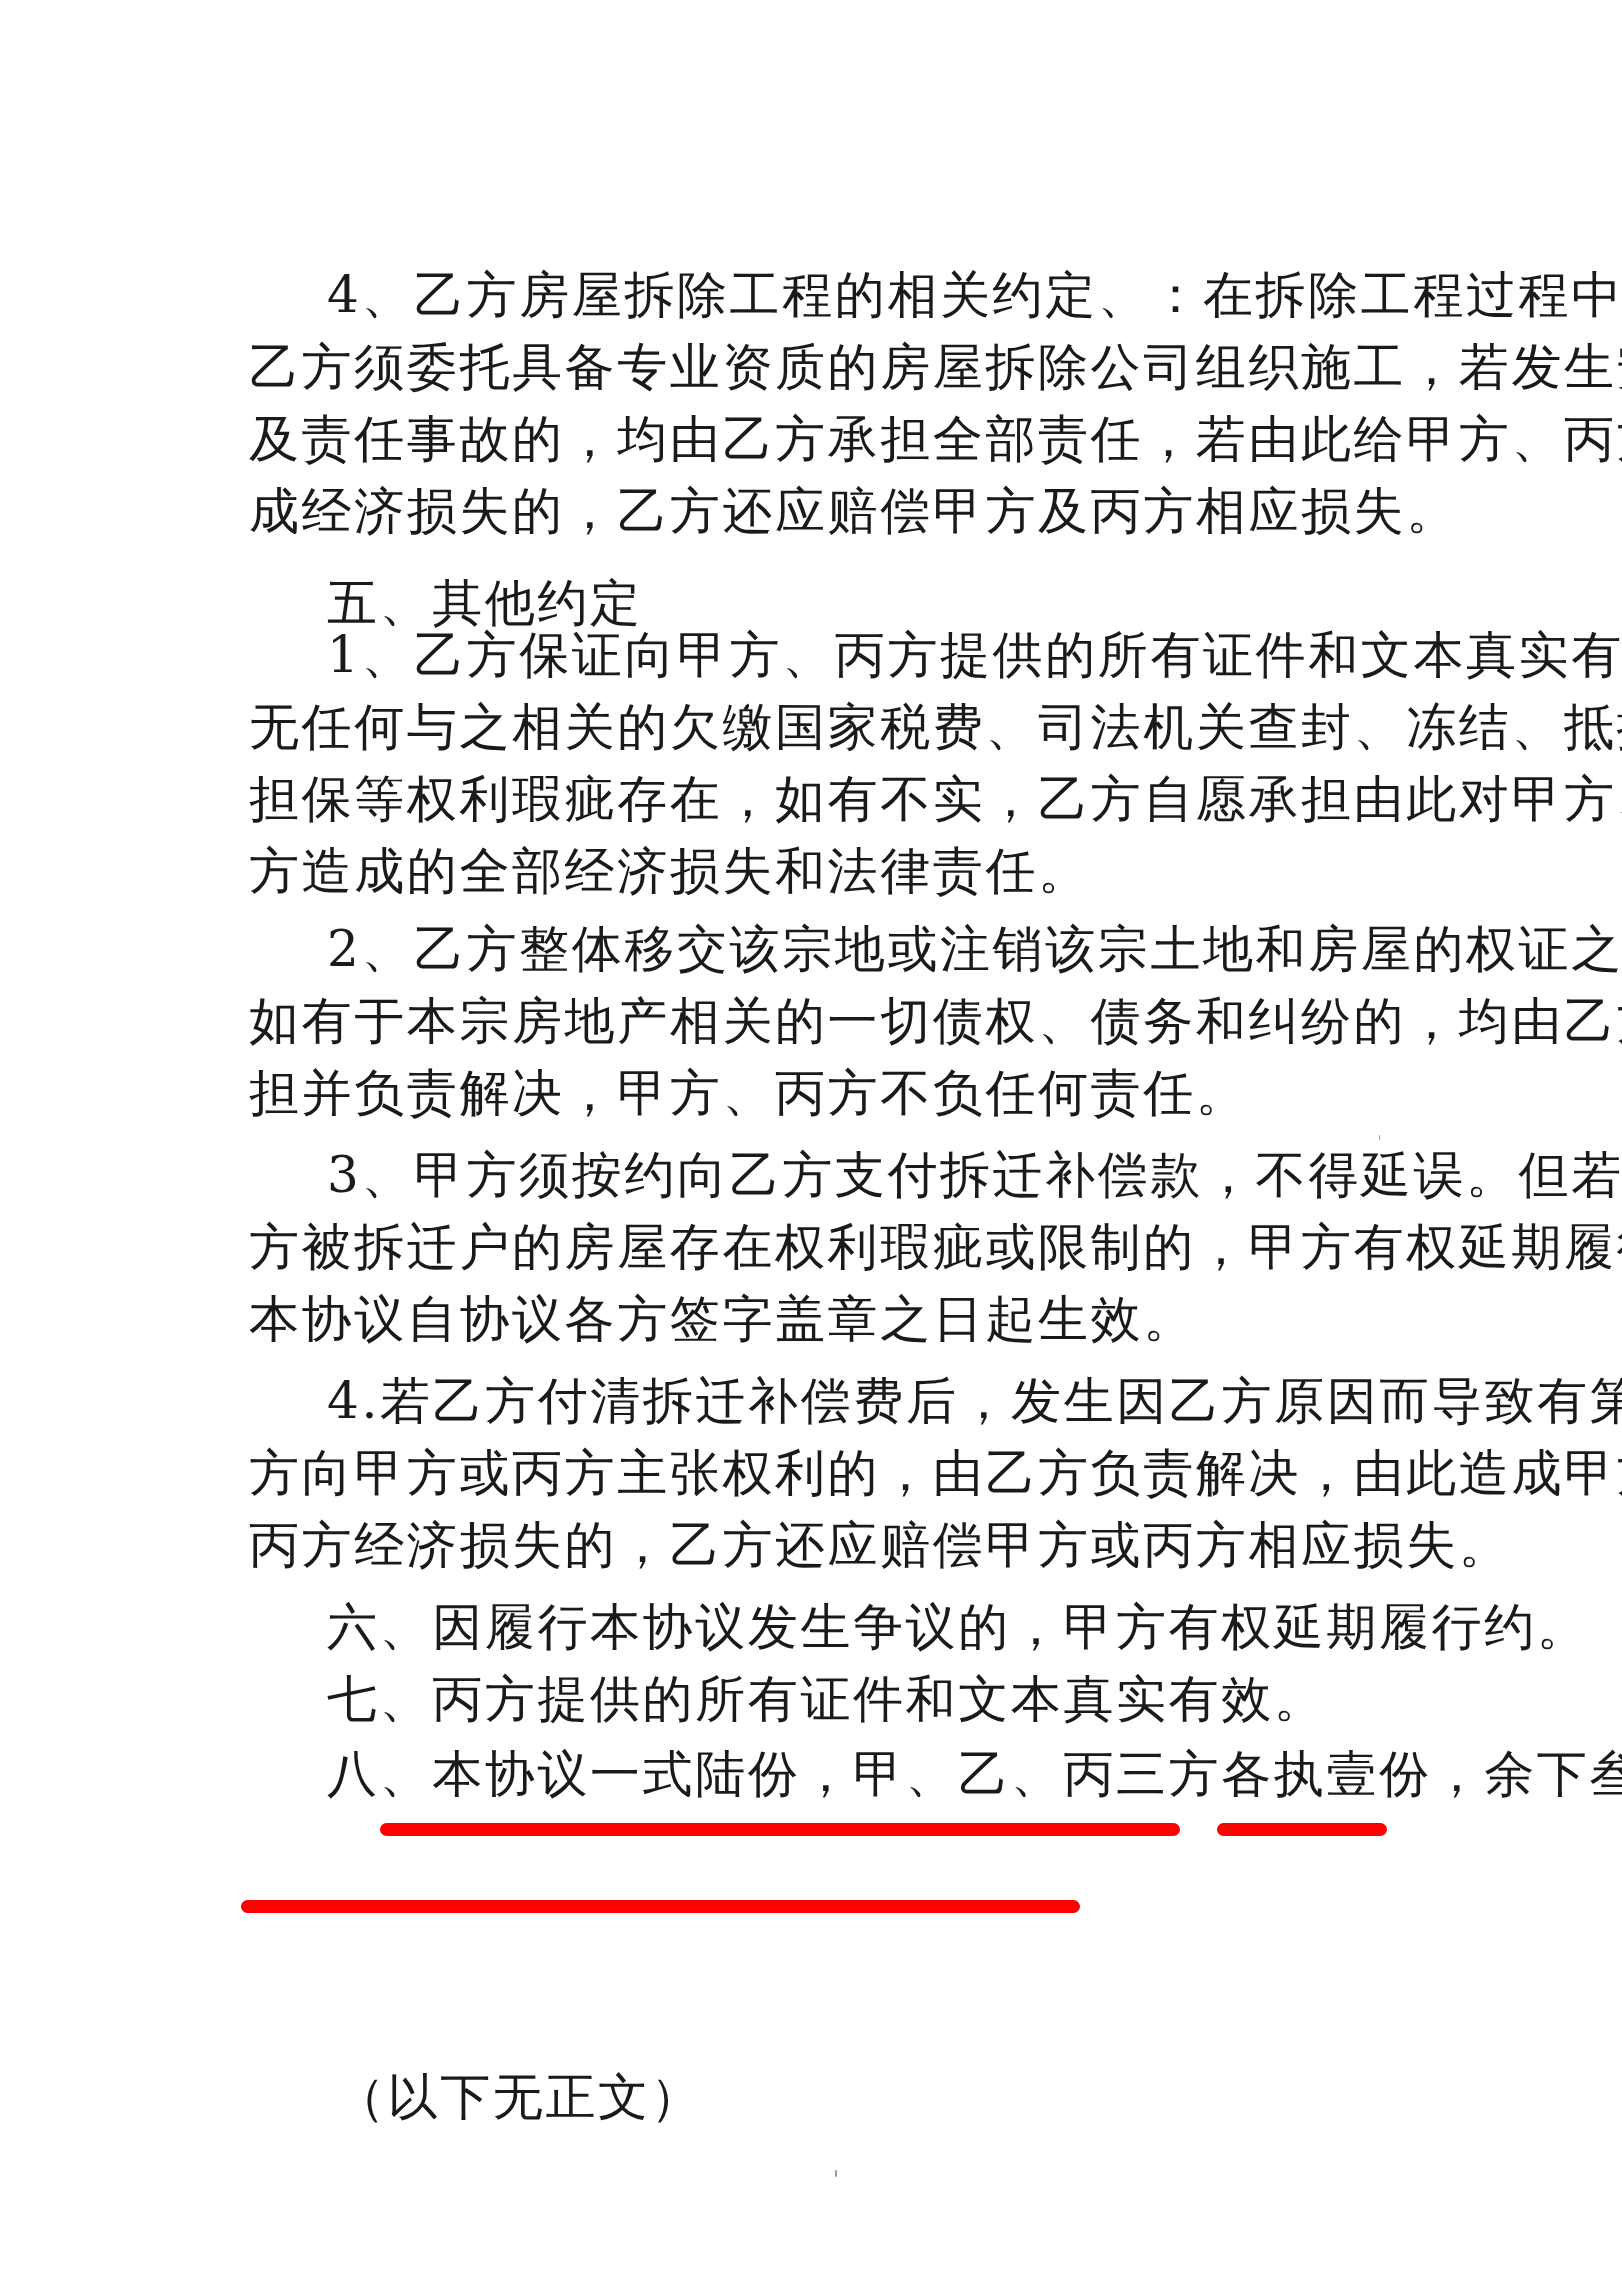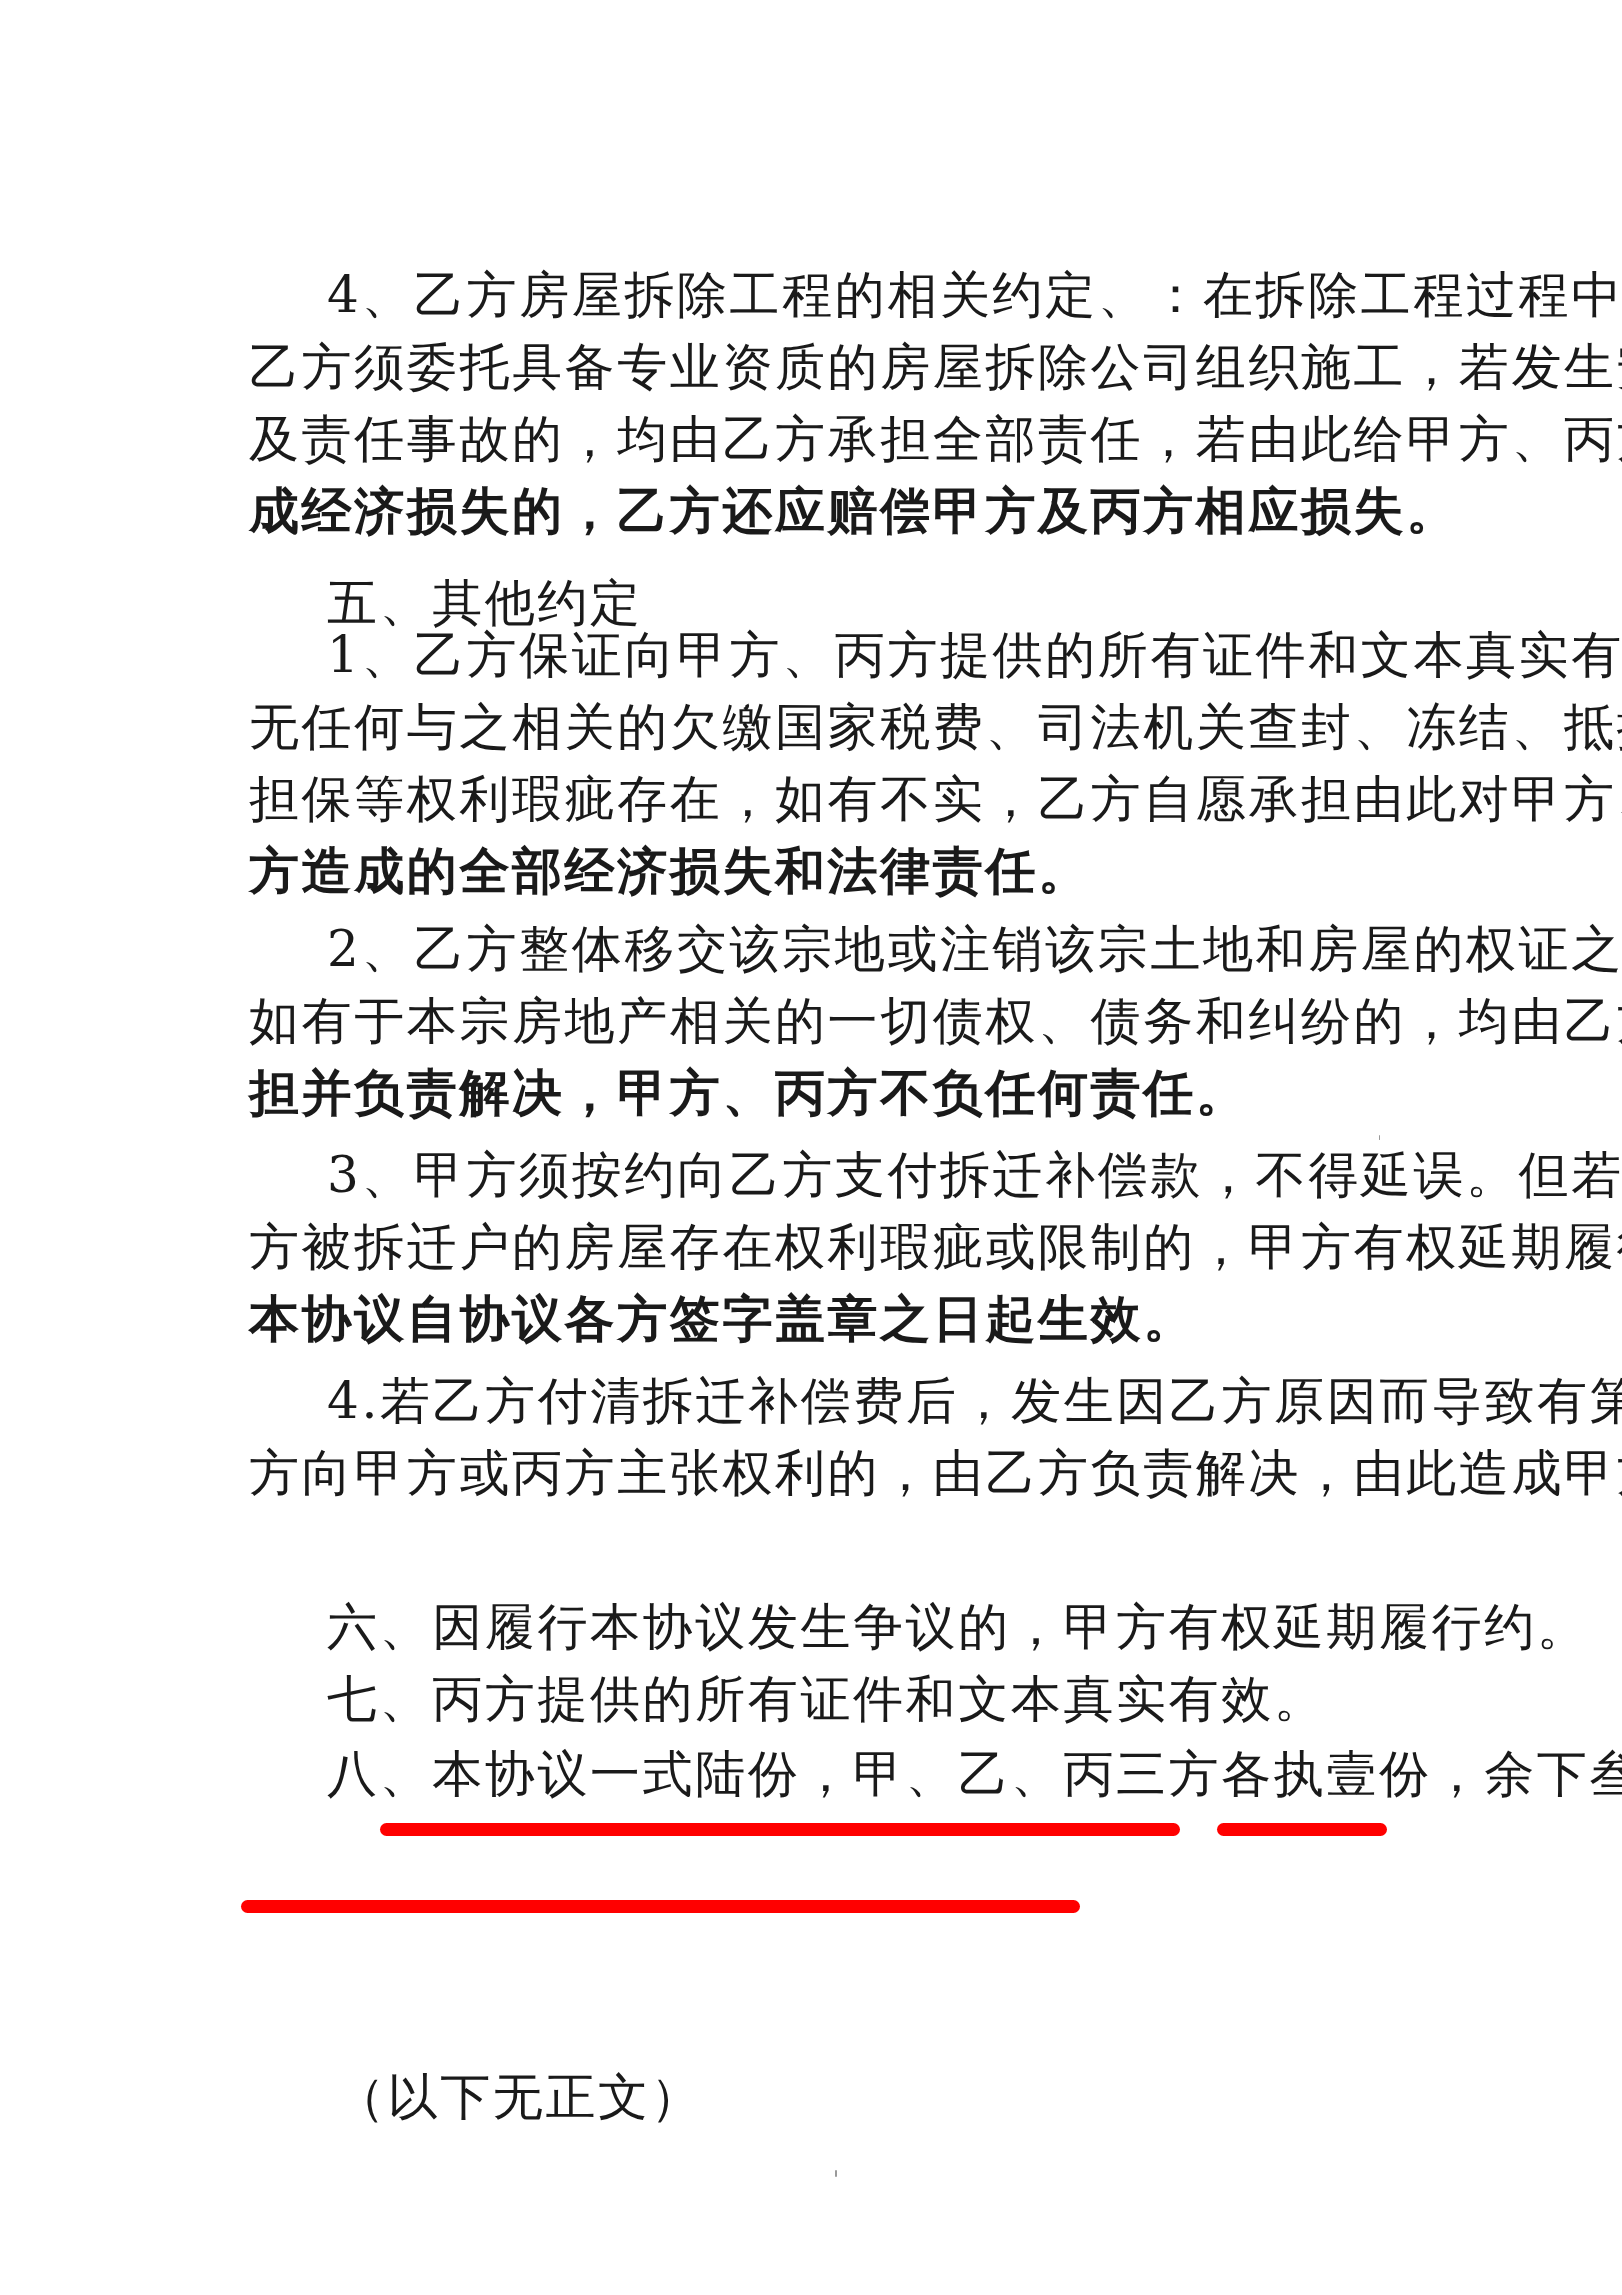--- a/index.html
+++ b/index.html
@@ -28,21 +28,21 @@
     width: 1152px;
     height: 72px;
     font-size: 50px;
     line-height: 72px;
     letter-spacing: 2.6px;
     white-space: nowrap;
     text-align: justify;
     text-align-last: justify;
   }
   .line.indent { left: 327px; width: 1073px; }
-  .line.last { text-align-last: left; font-weight: bold; }
+  .line.last { text-align-last: left; }
   .line.heading { font-weight: normal; left: 327px; width: auto; text-align-last: left; margin-top: 20px; }
   .line.short { width: auto; text-align-last: left; }
   .underline {
     position: absolute;
     height: 13px;
     border-radius: 6.5px;
     background: #ff0000;
   }
   .speck {
     position: absolute;
@@ -70,20 +70,21 @@
   <div class="line indent" style="top:913px">2、乙方整体移交该宗地或注销该宗土地和房屋的权证之前，</div>
   <div class="line" style="top:985px">如有于本宗房地产相关的一切债权、债务和纠纷的，均由乙方承</div>
   <div class="line last" style="top:1057px">担并负责解决，甲方、丙方不负任何责任。</div>
 
   <div class="line indent" style="top:1139px">3、甲方须按约向乙方支付拆迁补偿款，不得延误。但若乙</div>
   <div class="line" style="top:1211px">方被拆迁户的房屋存在权利瑕疵或限制的，甲方有权延期履行约</div>
   <div class="line last" style="top:1283px">本协议自协议各方签字盖章之日起生效。</div>
 
   <div class="line indent" style="top:1365px">4.若乙方付清拆迁补偿费后，发生因乙方原因而导致有第三</div>
   <div class="line" style="top:1437px">方向甲方或丙方主张权利的，由乙方负责解决，由此造成甲方、</div>
+  <div class="line last" style="top:1509px">丙方经济损失的，乙方还应赔偿甲方或丙方相应损失。</div>
 
   <div class="line indent short" style="top:1591px">六、因履行本协议发生争议的，甲方有权延期履行约。</div>
   <div class="line indent short" style="top:1663px">七、丙方提供的所有证件和文本真实有效。</div>
 
   <div class="line indent" style="top:1738px">八、本协议一式陆份，甲、乙、丙三方各执壹份，余下叁份</div>
 
   <div class="underline" style="left:380px; top:1823px; width:800px;"></div>
   <div class="underline" style="left:1217px; top:1823px; width:170px;"></div>
   <div class="underline" style="left:241px; top:1900px; width:839px;"></div>
 

